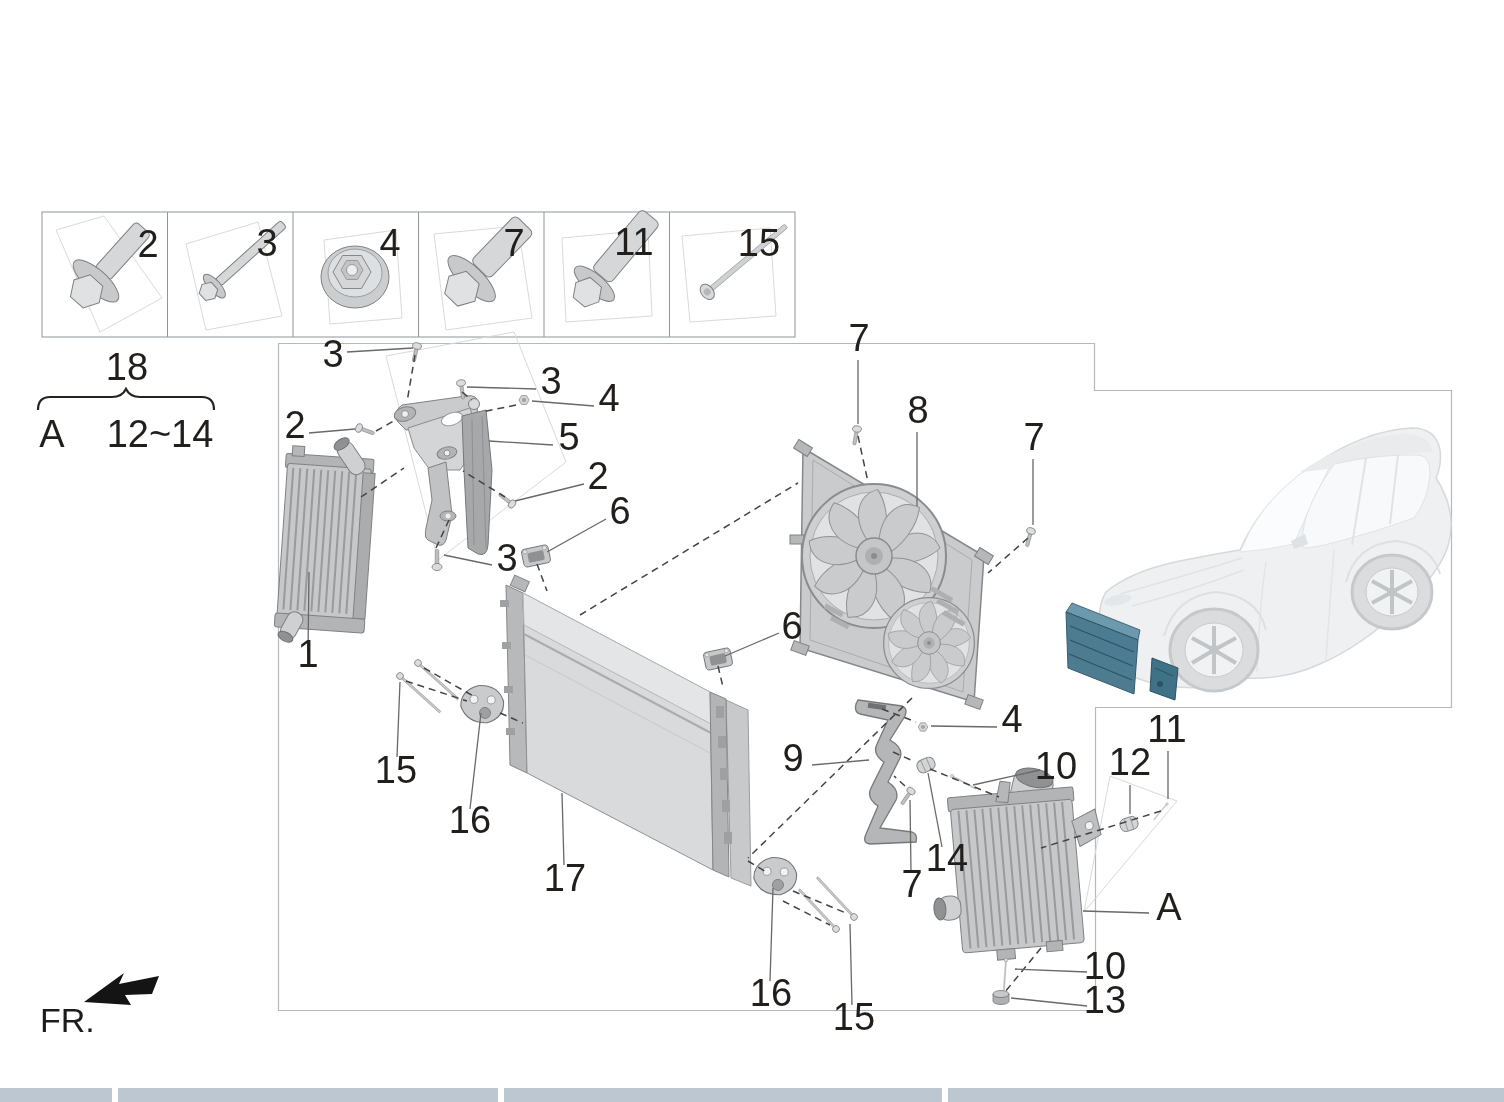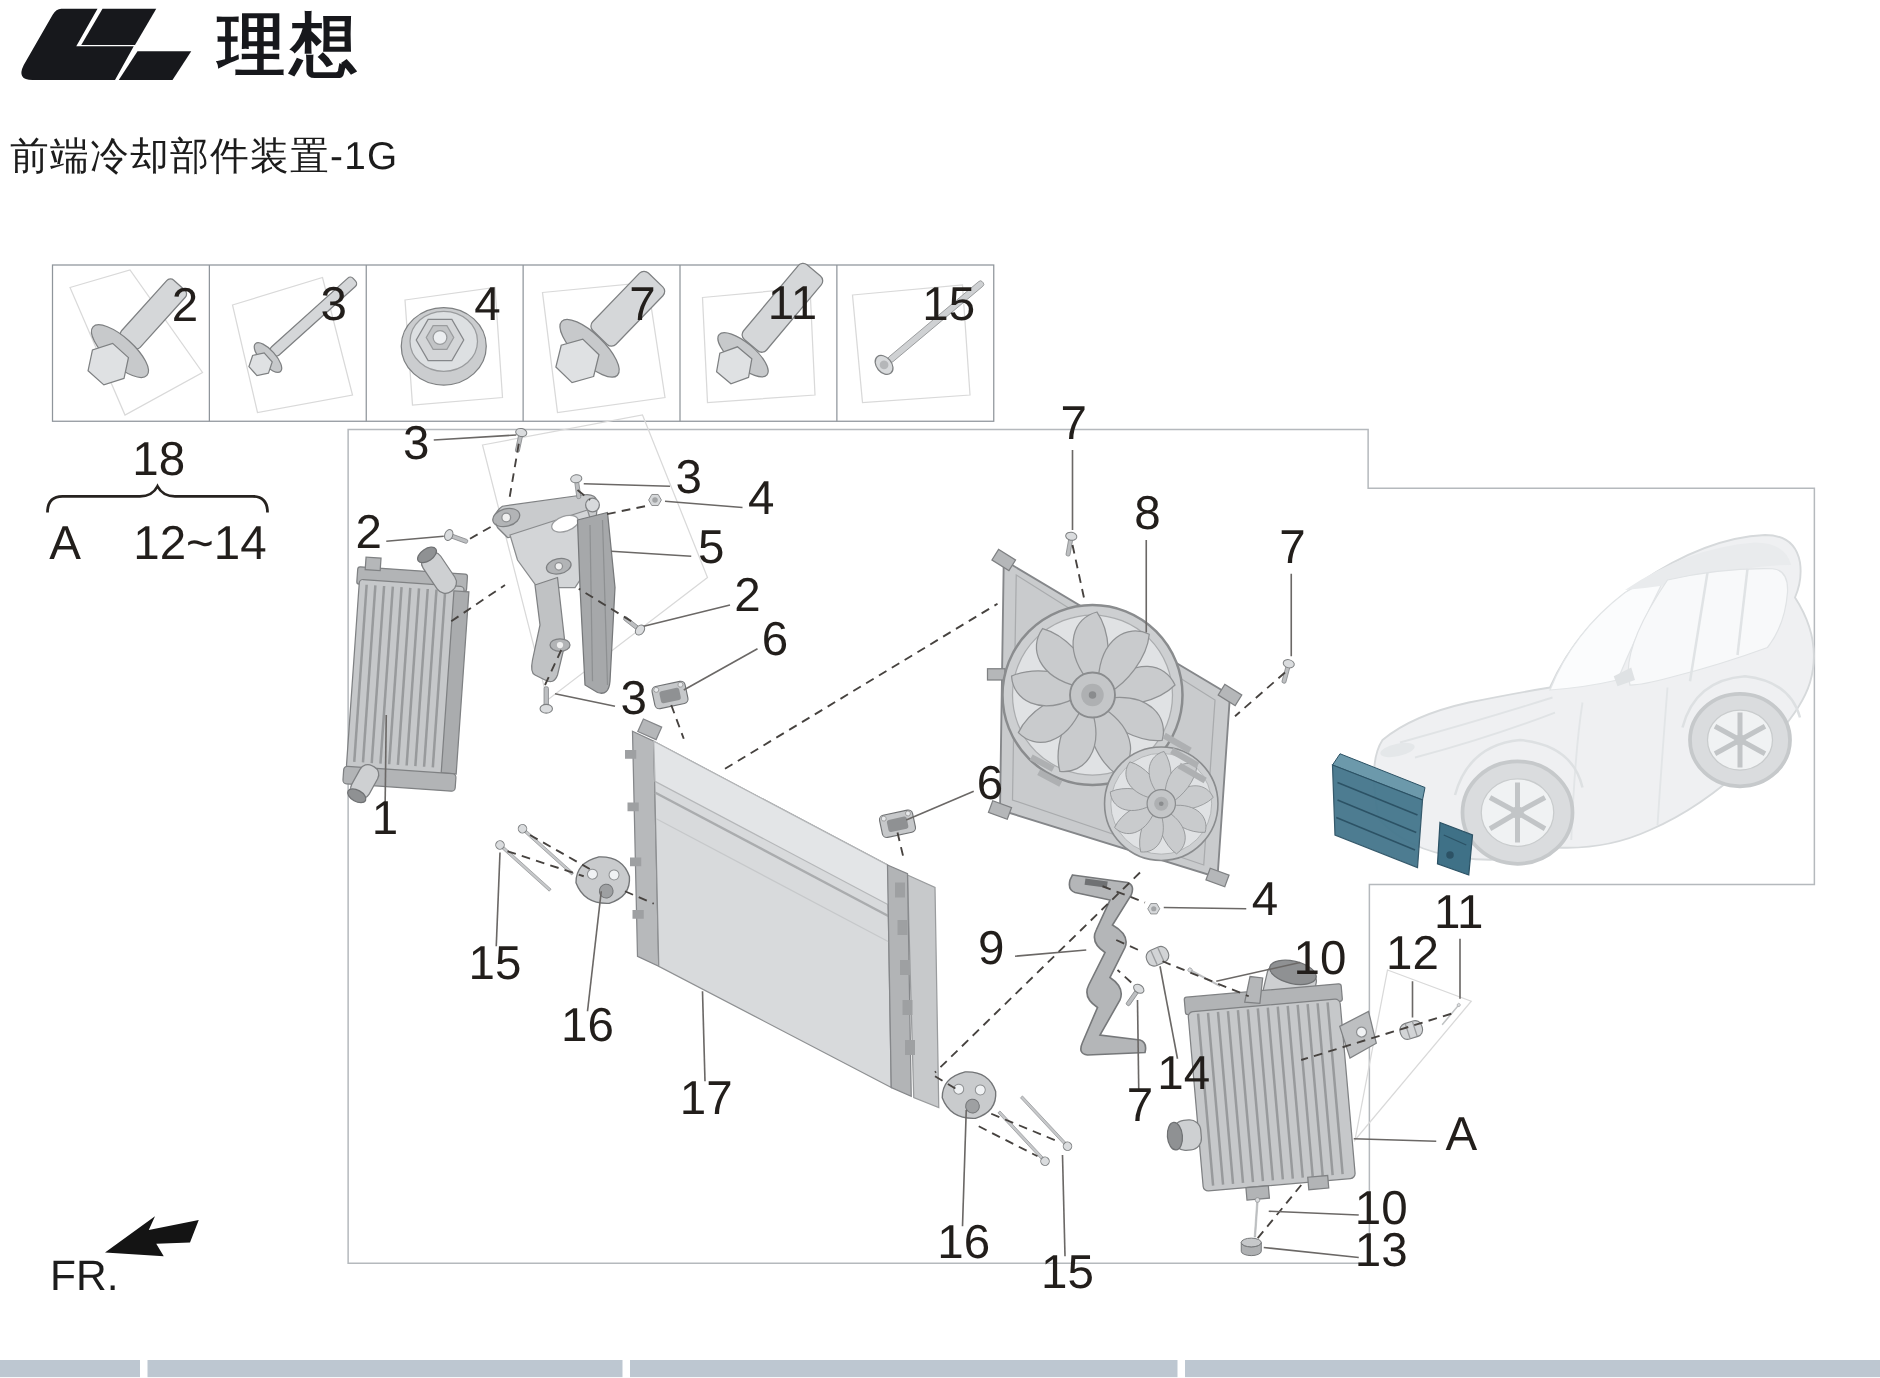--- a/index.html
+++ b/index.html
@@ -16,29 +16,20 @@
   .dsh{stroke:#46423f;stroke-width:1.5;fill:none;stroke-dasharray:7 5;}
   .faint{stroke:#d9d9d9;stroke-width:1;fill:none;}
   .bx{fill:#ffffff;stroke:#8f959b;stroke-width:1;}
   .bar-seg{position:absolute;top:1088px;height:14px;background:#bdc7d1;}
 </style>
 </head>
 <body>
 
 <div class="page">
 
-  <div class="hdr">
-    <svg width="150" height="64" viewBox="0 0 150 64" style="position:static">
-      <path d="M39,3 L68,3 L51,33 L97,33 L82,60 L16,60 Q3,60 9,48 L32,8 Q35,3 39,3 Z" fill="#17181c"></path>
-      <polygon points="72,3 115,3 98,32 55,32" fill="#17181c"></polygon>
-      <polygon points="100,37 143,37 128,60 85,60" fill="#17181c"></polygon>
-    </svg>
-    <span class="brand">理想</span>
-  </div>
-  <div class="title">前端冷却部件装置-1G</div>
 
   <svg width="1504" height="1102" viewBox="0 0 1504 1102">
     <defs>
       <g id="screw-s">
         <rect x="-1.6" y="1.5" width="3.2" height="14.5" rx="1.2" fill="#bdbfc1" stroke="#85878a" stroke-width="0.6"></rect>
         <ellipse cx="0" cy="0" rx="4.5" ry="3.2" fill="#dadcde" stroke="#7e8082" stroke-width="0.8"></ellipse>
       </g>
       <g id="pin-l">
         <rect x="-1.1" y="2" width="2.2" height="52" fill="#c6c8ca" stroke="#8a8c8e" stroke-width="0.5"></rect>
         <circle cx="0" cy="0" r="3.4" fill="#dadcde" stroke="#7e8082" stroke-width="0.8"></circle>

